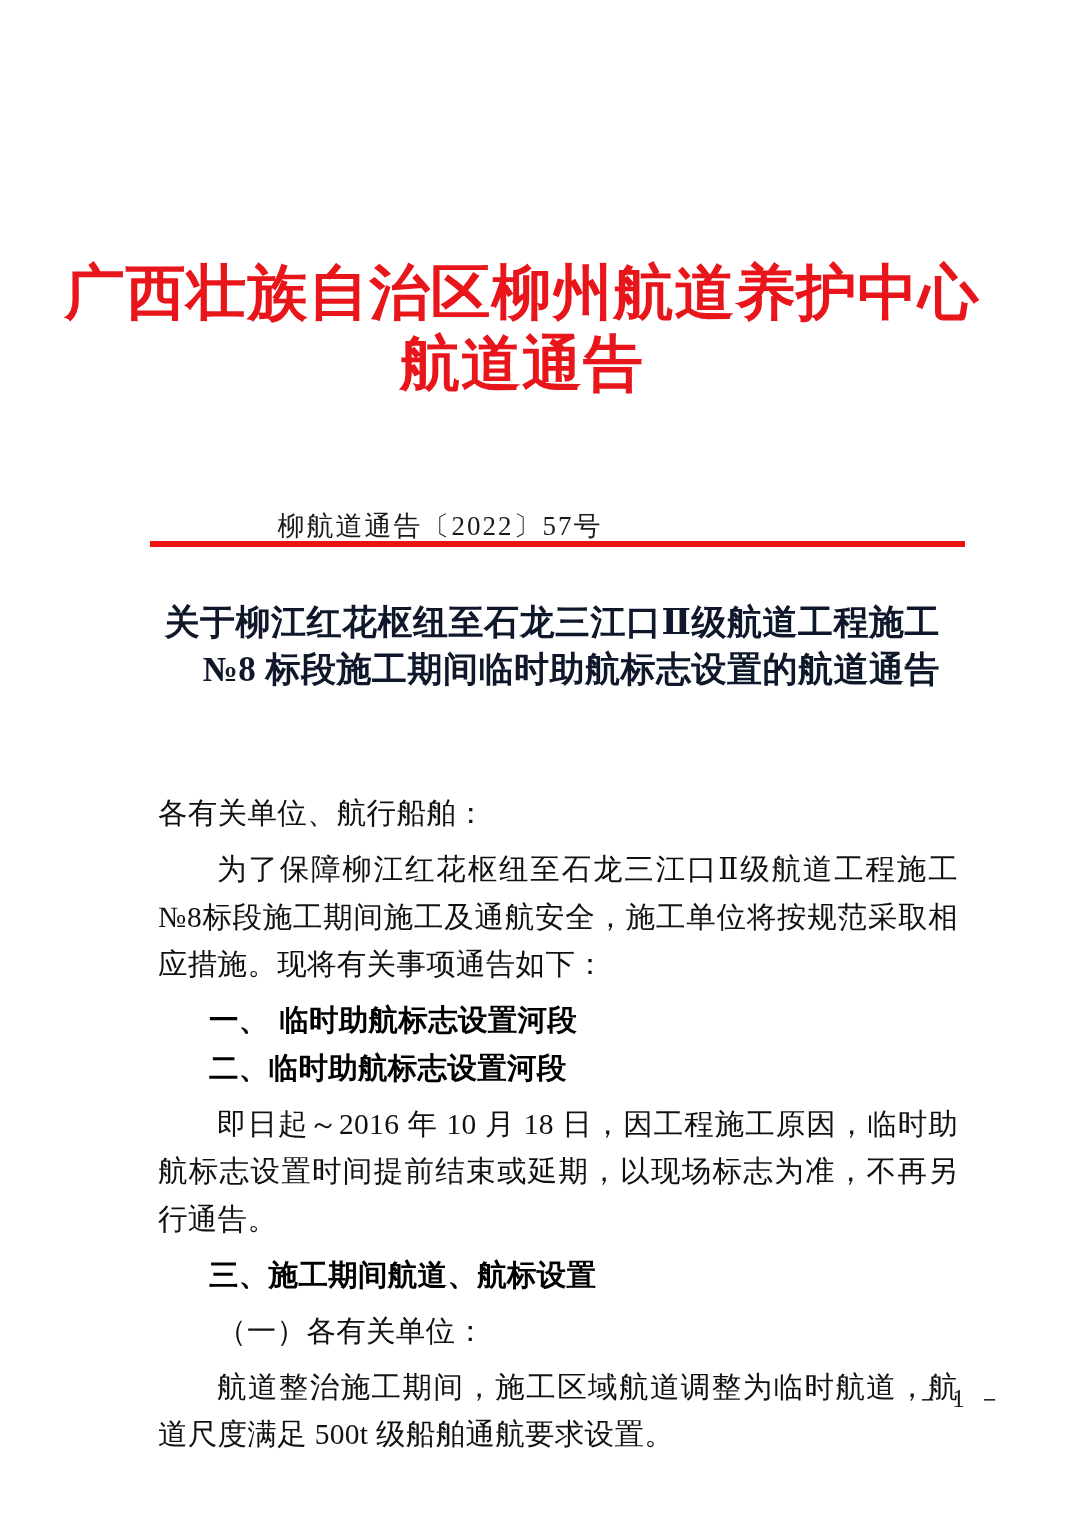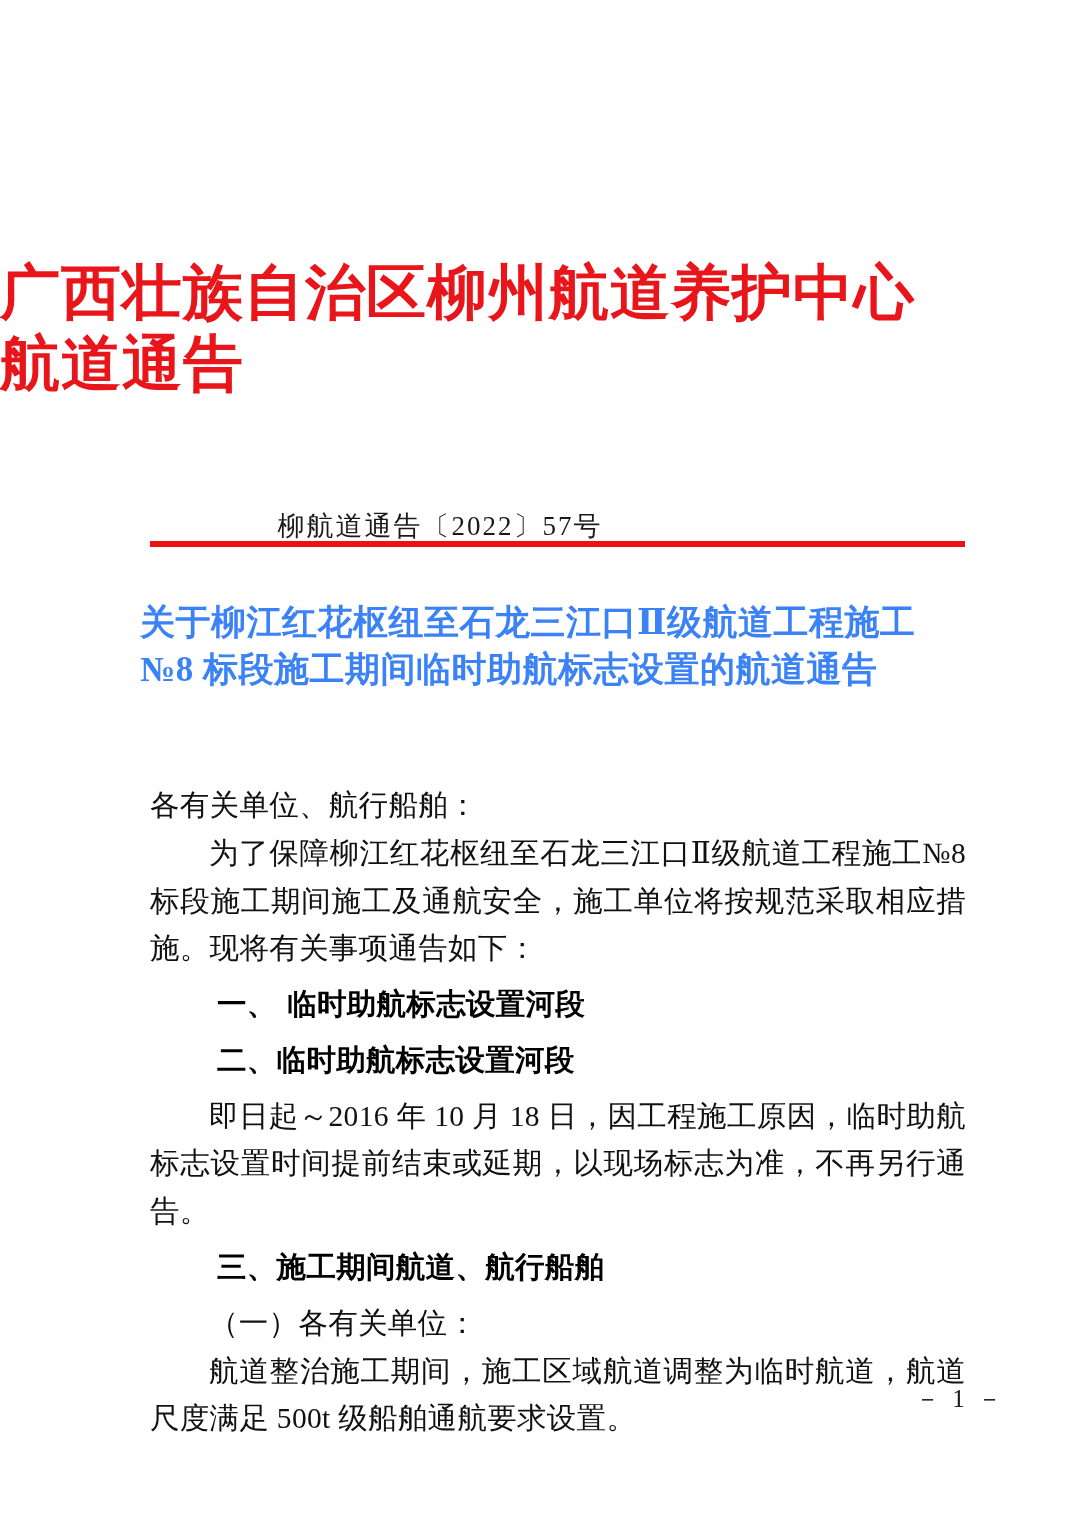--- a/index.html
+++ b/index.html
@@ -20,20 +20,21 @@
     overflow: hidden;
     box-sizing: border-box;
   }
 
   
   .masthead {
     position: absolute;
     left: 0;
     top: 258px;
     width: 1044px;
+    text-align: center;
   }
 
   .masthead-line {
     color: #e8151a;
     font-family: "Liberation Serif", "DejaVu Serif", serif;
     font-weight: bold;
     line-height: 1.18;
     letter-spacing: 1px;
     white-space: nowrap;
   }
@@ -68,58 +69,58 @@
     height: 6px;
     background: #ee1111;
   }
 
   
   .doc-title {
     position: absolute;
     left: 140px;
     top: 600px;
     width: 800px;
-    text-align: left;
+    text-align: right;
     font-family: "Liberation Serif", "DejaVu Serif", serif;
     font-weight: bold;
     font-size: 35px;
     line-height: 1.34;
-    color: #3b82f6;
+    color: #0f172a;
     letter-spacing: 0.5px;
   }
 
   
   .body-block {
     position: absolute;
     left: 150px;
     top: 782px;
     width: 816px;
     color: #111111;
   }
 
   .para {
     font-family: "Liberation Serif", "DejaVu Serif", serif;
     font-size: 29.5px;
     line-height: 1.62;
     text-align: justify;
     text-justify: inter-ideograph;
-    margin: 0;
+    margin: 8px;
     letter-spacing: 0.3px;
   }
 
   .para.indent {
     text-indent: 2em;
   }
 
   .heading {
     font-family: "DejaVu Sans", "Liberation Sans", sans-serif;
     font-weight: bold;
     font-size: 29.5px;
     line-height: 1.62;
-    margin: 8px;
+    margin: 0;
     text-indent: 2em;
     color: #000000;
     letter-spacing: 0.3px;
   }
 
   
   .page-number {
     position: absolute;
     left: 0;
     top: 1382px;
@@ -153,21 +154,21 @@
 
     <p class="para indent">为了保障柳江红花枢纽至石龙三江口Ⅱ级航道工程施工№8标段施工期间施工及通航安全，施工单位将按规范采取相应措施。现将有关事项通告如下：</p>
 
     <p class="heading">一、 临时助航标志设置河段</p>
 
 
     <p class="heading">二、临时助航标志设置河段</p>
 
     <p class="para indent">即日起～2016 年 10 月 18 日，因工程施工原因，临时助航标志设置时间提前结束或延期，以现场标志为准，不再另行通告。</p>
 
-    <p class="heading">三、施工期间航道、航行船舶</p>
+    <p class="heading">三、施工期间航道、航标设置</p>
 
     <p class="para indent">（一）各有关单位：</p>
 
     <p class="para indent">航道整治施工期间，施工区域航道调整为临时航道，航道尺度满足 500t 级船舶通航要求设置。</p>
 
   </div>
 
   <div class="page-number">－ 1 －</div>
 
 </div>

